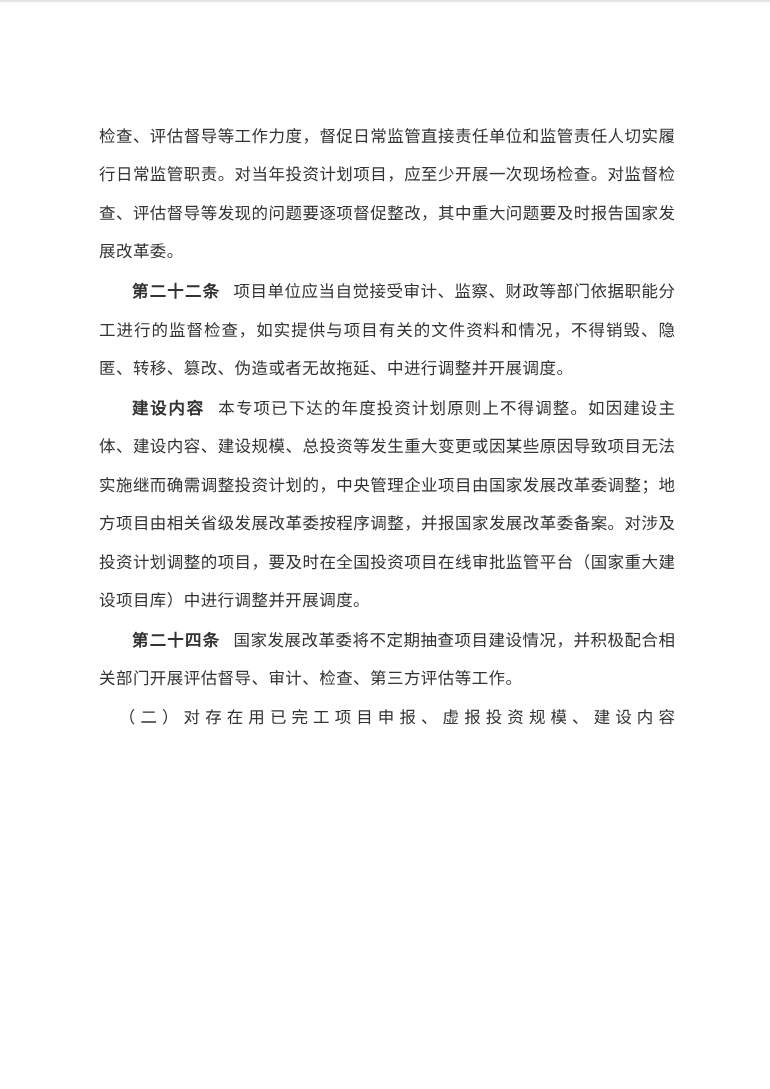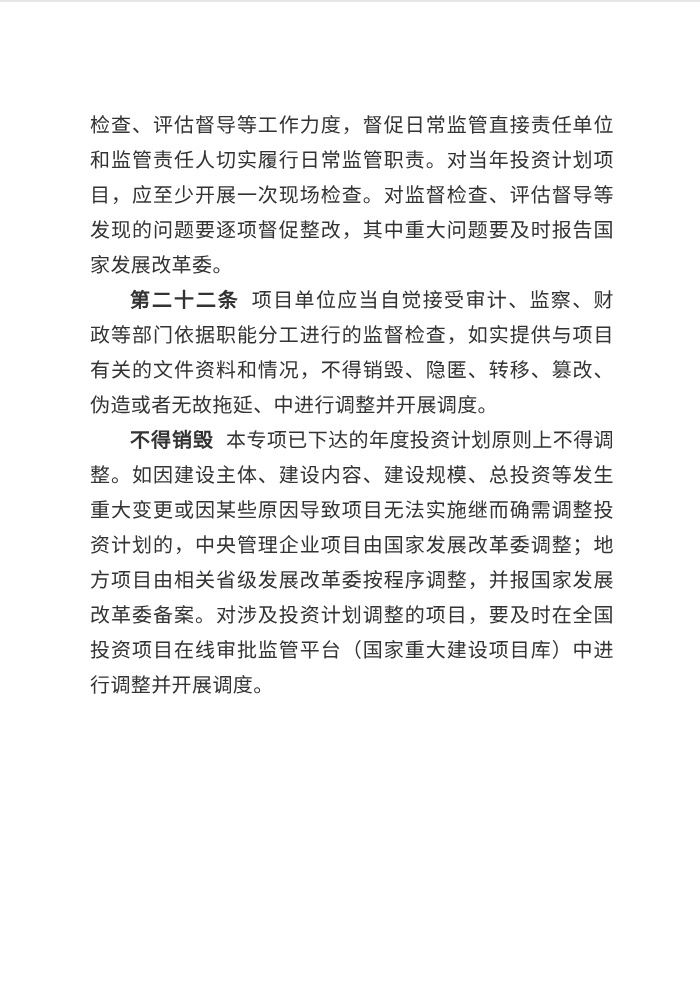--- a/index.html
+++ b/index.html
@@ -25,40 +25,42 @@
   .doc-body {
     position: absolute;
     left: 90px;
     top: 108px;
     width: 524px;
   }
   .doc-body p {
     margin: 0;
     padding: 0;
     font-family: "Liberation Serif", "DejaVu Serif", serif;
-    font-size: 20px;
+    font-size: 15px;
     line-height: 35px;
     letter-spacing: 0.4px;
     color: #333333;
     text-align: justify;
     text-justify: inter-character;
   }
   p.article { text-indent: 2em; }
   p.item    { text-indent: 1.2em; }
   p.full-width-last { text-align-last: justify; }
   b.article-no {
-    font-family: Liberation Serif, serif;
+    font-family: Liberation Sans, sans-serif;
     font-weight: 700;
     margin-right: 12px;
     letter-spacing: 1px;
   }
 </style>
 </head>
 <body>
 
 <div class="page">
   <div class="top-edge"></div>
   <div class="doc-body">
       <p class="continuation"><span>检查、评估督导等工作力度，督促日常监管直接责任单位和监管责任人切实履行日常监管职责。对当年投资计划项目，应至少开展一次现场检查。对监督检查、评估督导等发现的问题要逐项督促整改，其中重大问题要及时报告国家发展改革委。</span></p>
       <p class="article"><b class="article-no">第二十二条</b><span>项目单位应当自觉接受审计、监察、财政等部门依据职能分工进行的监督检查，如实提供与项目有关的文件资料和情况，不得销毁、隐匿、转移、篡改、伪造或者无故拖延、中进行调整并开展调度。</span></p>
-      <p class="article"><b class="article-no">不得销毁</b><span>本专项已下达的年度投资计划原则上不得调整。如因建设主体、建设内容、建设规模、总投资等发生重大变更或因某些原因导致项目无法实施继而确需调整投资计划的，中央管理企业项目由国家发展改革委调整；地方项目由相关省级发展改革委按程序调整，并报国家发展改革委备案。对涉及投资计划调整的项目，要及时在全国投资项目在线审批监管平台（国家重大建设项目库）中进行调整并开展调度。</span></p>
+      <p class="article"><b class="article-no">建设内容</b><span>本专项已下达的年度投资计划原则上不得调整。如因建设主体、建设内容、建设规模、总投资等发生重大变更或因某些原因导致项目无法实施继而确需调整投资计划的，中央管理企业项目由国家发展改革委调整；地方项目由相关省级发展改革委按程序调整，并报国家发展改革委备案。对涉及投资计划调整的项目，要及时在全国投资项目在线审批监管平台（国家重大建设项目库）中进行调整并开展调度。</span></p>
+      <p class="article"><b class="article-no">第二十四条</b><span>国家发展改革委将不定期抽查项目建设情况，并积极配合相关部门开展评估督导、审计、检查、第三方评估等工作。</span></p>
+      <p class="item full-width-last"><span>（二）对存在用已完工项目申报、虚报投资规模、建设内容</span></p>
     </div>
 </div>
 
 </body></html>

